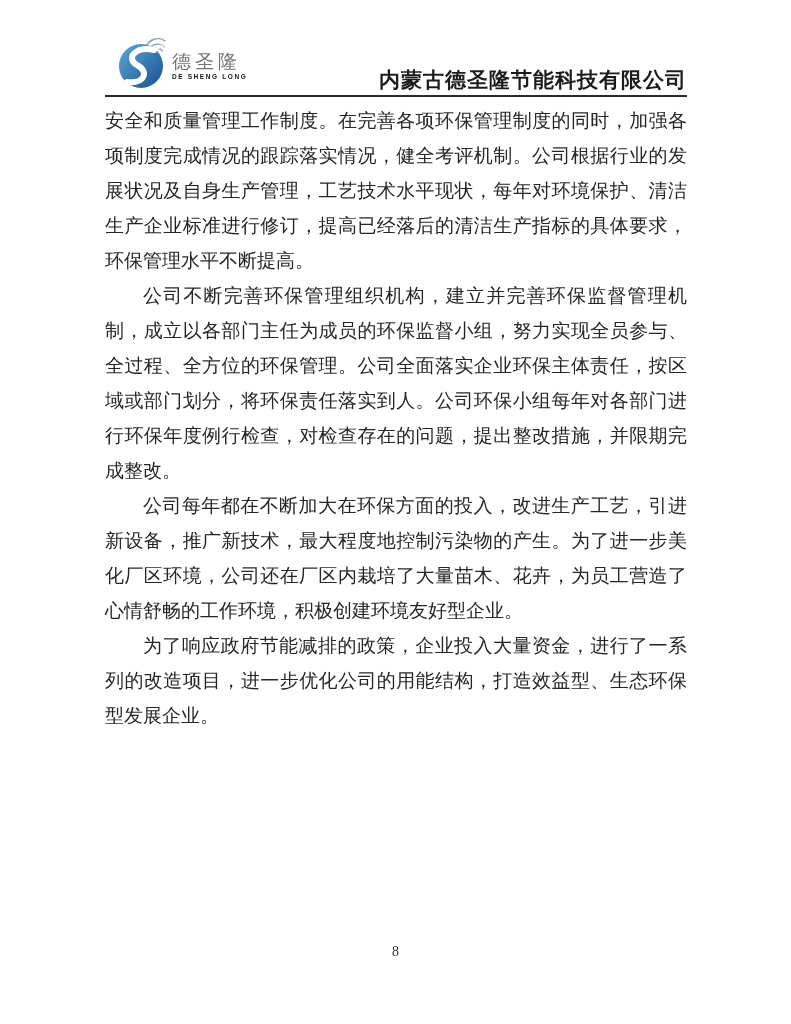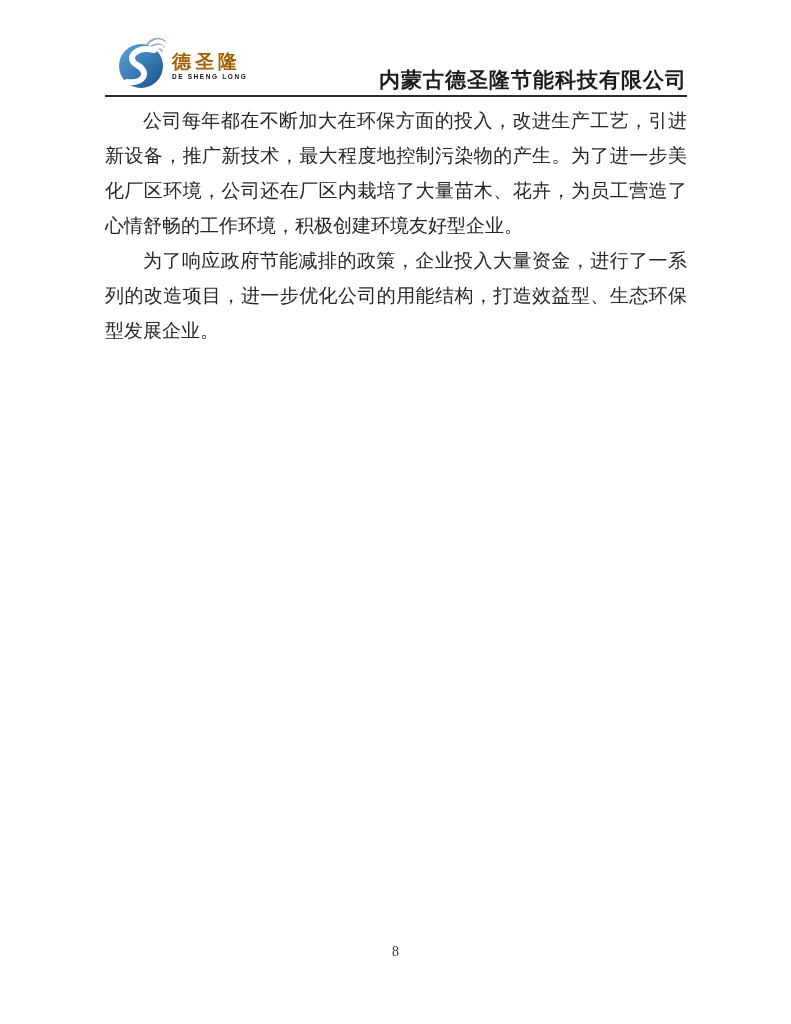--- a/index.html
+++ b/index.html
@@ -14,22 +14,22 @@
   }
   
   .logo {
     position:absolute; left:116px; top:34px;
     display:flex; align-items:flex-start;
   }
   .logo-mark { width:54px; height:56px; display:block; }
   .logo-text { margin-left:2px; margin-top:18px; }
   .logo-cn {
     font-family:"Liberation Sans","DejaVu Sans",sans-serif;
-    font-weight:bold; font-size:19px; line-height:20px;
-    letter-spacing:4px; color:#a16207;
+    font-weight:normal; font-size:19px; line-height:20px;
+    letter-spacing:4px; color:#737373;
   }
   .logo-en {
     font-family:"Liberation Sans","DejaVu Sans",sans-serif;
     font-weight:bold; font-size:6.5px; letter-spacing:1.6px;
     color:#141414; margin-top:1px;
   }
   .company-name {
     position:absolute; right:104px; top:66px;
     font-weight:bold; font-size:21px; color:#1c1c1c;
     letter-spacing:1px; white-space:nowrap;text-align:right;
@@ -77,20 +77,22 @@
       <div class="logo-cn">德圣隆</div>
       <div class="logo-en">DE SHENG LONG</div>
     </div>
   </div>
 
   <div class="company-name">内蒙古德圣隆节能科技有限公司</div>
 
   <div class="header-rule"></div>
 
   <main class="doc-body">
+    <p class="no-indent">安全和质量管理工作制度。在完善各项环保管理制度的同时，加强各项制度完成情况的跟踪落实情况，健全考评机制。公司根据行业的发展状况及自身生产管理，工艺技术水平现状，每年对环境保护、清洁生产企业标准进行修订，提高已经落后的清洁生产指标的具体要求，环保管理水平不断提高。</p>
+    <p>公司不断完善环保管理组织机构，建立并完善环保监督管理机制，成立以各部门主任为成员的环保监督小组，努力实现全员参与、全过程、全方位的环保管理。公司全面落实企业环保主体责任，按区域或部门划分，将环保责任落实到人。公司环保小组每年对各部门进行环保年度例行检查，对检查存在的问题，提出整改措施，并限期完成整改。</p>
     <p>公司每年都在不断加大在环保方面的投入，改进生产工艺，引进新设备，推广新技术，最大程度地控制污染物的产生。为了进一步美化厂区环境，公司还在厂区内栽培了大量苗木、花卉，为员工营造了心情舒畅的工作环境，积极创建环境友好型企业。</p>
     <p>为了响应政府节能减排的政策，企业投入大量资金，进行了一系列的改造项目，进一步优化公司的用能结构，打造效益型、生态环保型发展企业。</p>
   </main>
 
   <div class="page-footer">
     <span>8</span>
   </div>
 
 </div>
 

